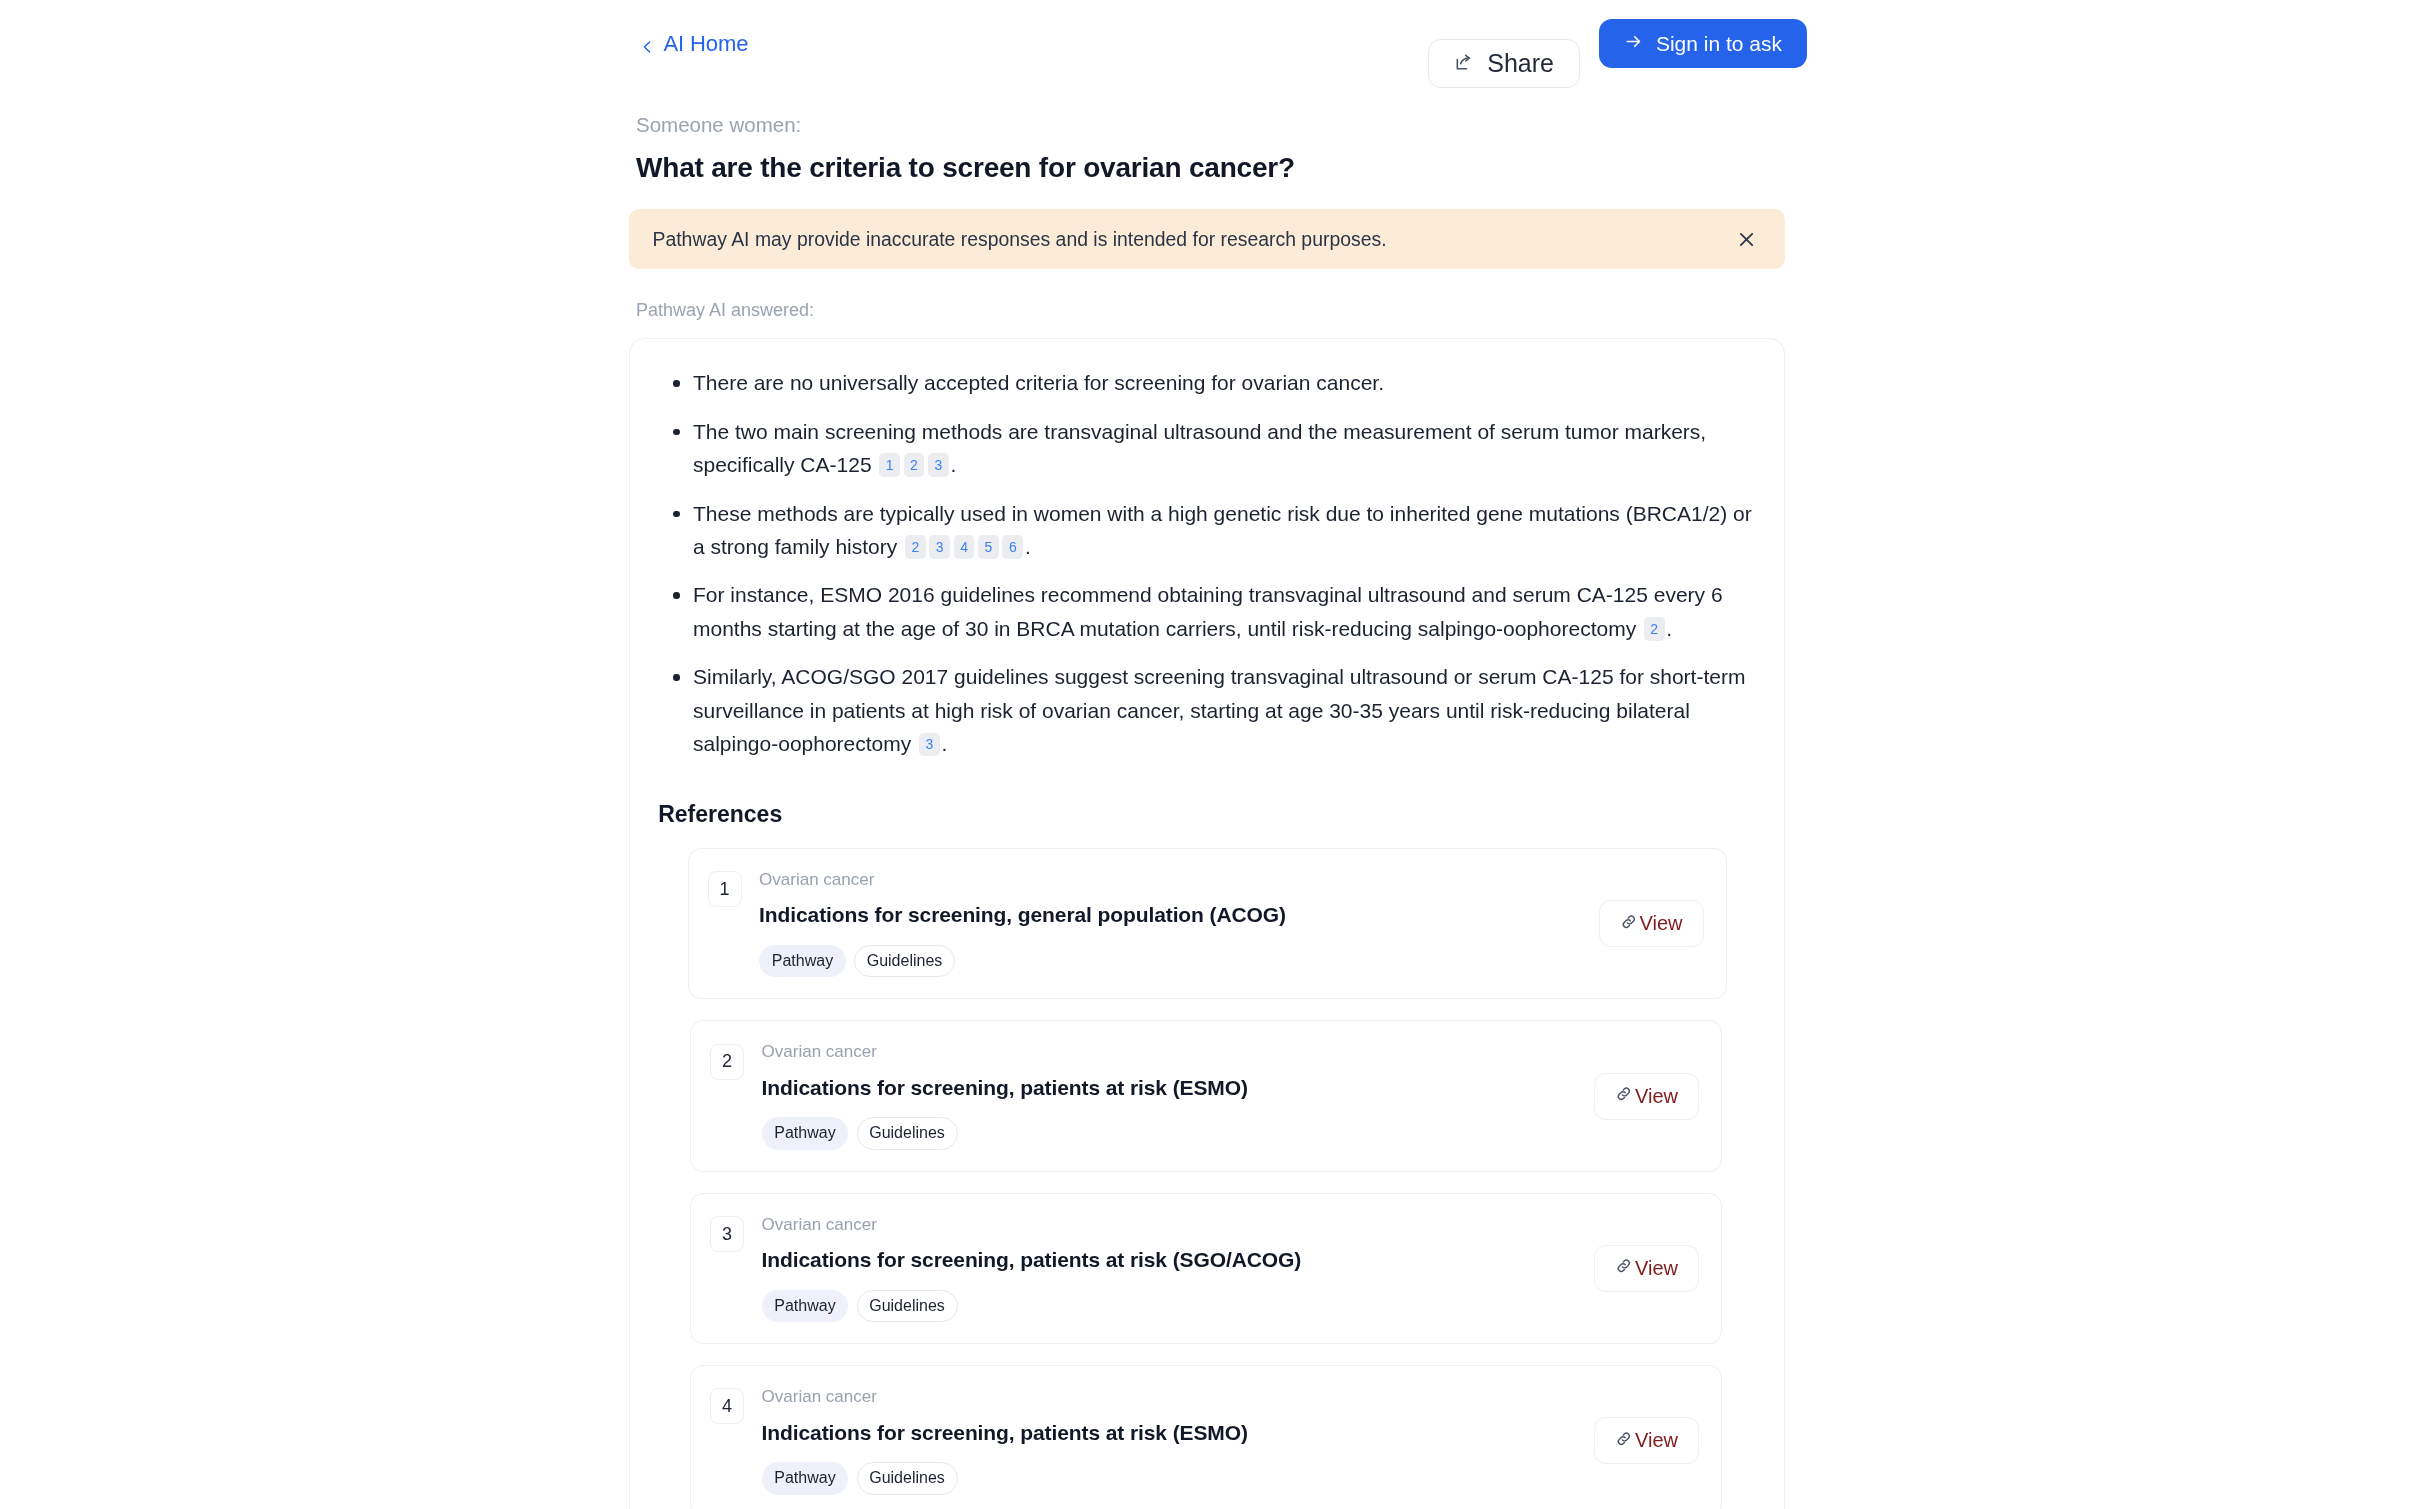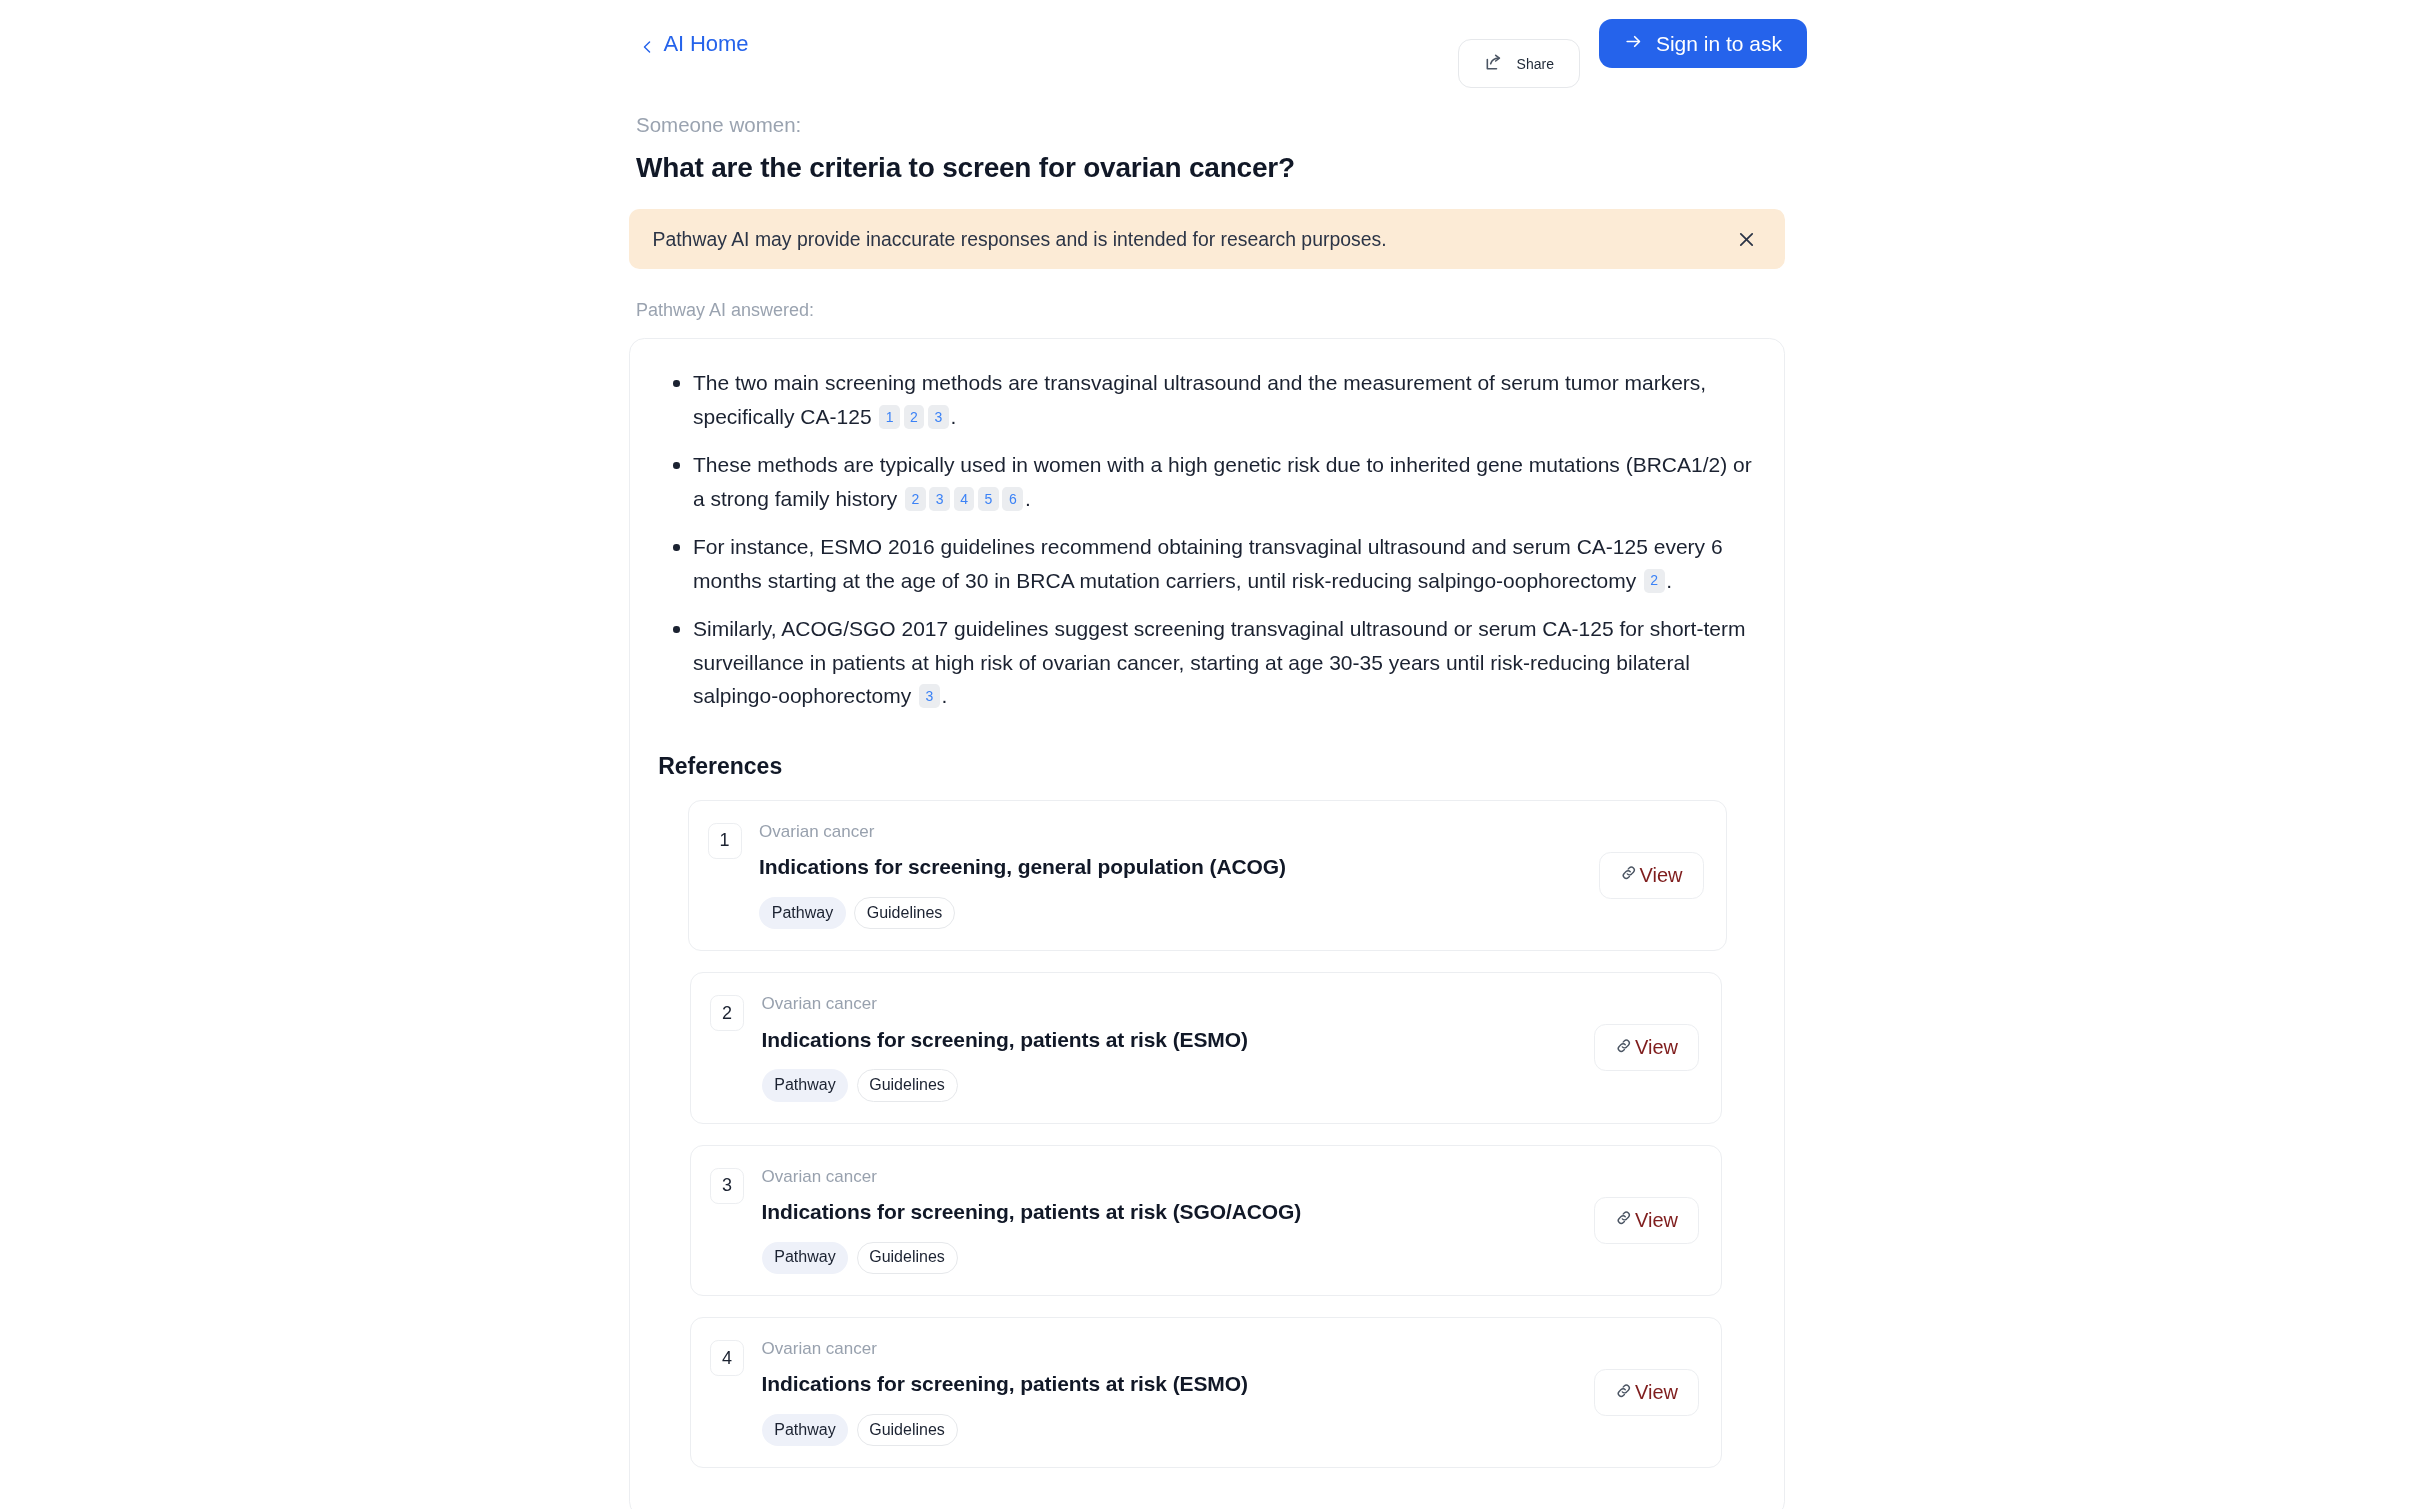--- a/index.html
+++ b/index.html
@@ -45,21 +45,21 @@
   .btn-share {
     display: flex;
     align-items: center;
     gap: 13px;
     height: 49px;
     padding: 0 25px;
     border: 1.2px solid #e6e8eb;
     border-radius: 13px;
     background: #ffffff;
     color: #1f2937;
-    font-size: 14px;
+    font-size: 25px;
     font-weight: 500;
     cursor: pointer;
     margin-top: 40px;
   }
   .btn-primary {
     display: flex;
     align-items: center;
     gap: 13px;
     height: 49px;
     padding: 0 25px;
@@ -297,20 +297,21 @@
           <line x1="5.5" y1="5.5" x2="18.5" y2="18.5"></line>
           <line x1="18.5" y1="5.5" x2="5.5" y2="18.5"></line>
         </svg>
     </div>
   </div>
 
   <div class="answered-label">Pathway AI answered:</div>
 
   <div class="answer-card">
     <ul class="answer-list" id="answer-list">
+        <li><span>There are no universally accepted criteria for screening for ovarian cancer.</span></li>
         <li><span>The two main screening methods are transvaginal ultrasound and the measurement of serum tumor markers, specifically CA-125 </span><span class="cite">1</span><span class="cite">2</span><span class="cite">3</span><span>.</span></li>
         <li><span>These methods are typically used in women with a high genetic risk due to inherited gene mutations (BRCA1/2) or a strong family history </span><span class="cite">2</span><span class="cite">3</span><span class="cite">4</span><span class="cite">5</span><span class="cite">6</span><span>.</span></li>
         <li><span>For instance, ESMO 2016 guidelines recommend obtaining transvaginal ultrasound and serum CA-125 every 6 months starting at the age of 30 in BRCA mutation carriers, until risk-reducing salpingo-oophorectomy </span><span class="cite">2</span><span>.</span></li>
         <li><span>Similarly, ACOG/SGO 2017 guidelines suggest screening transvaginal ultrasound or serum CA-125 for short-term surveillance in patients at high risk of ovarian cancer, starting at age 30-35 years until risk-reducing bilateral salpingo-oophorectomy </span><span class="cite">3</span><span>.</span></li>
       </ul>
 
     <div class="refs-title">References</div>
     <div id="refs-list">
         <div class="ref-card first">
           <div class="ref-num">1</div>

